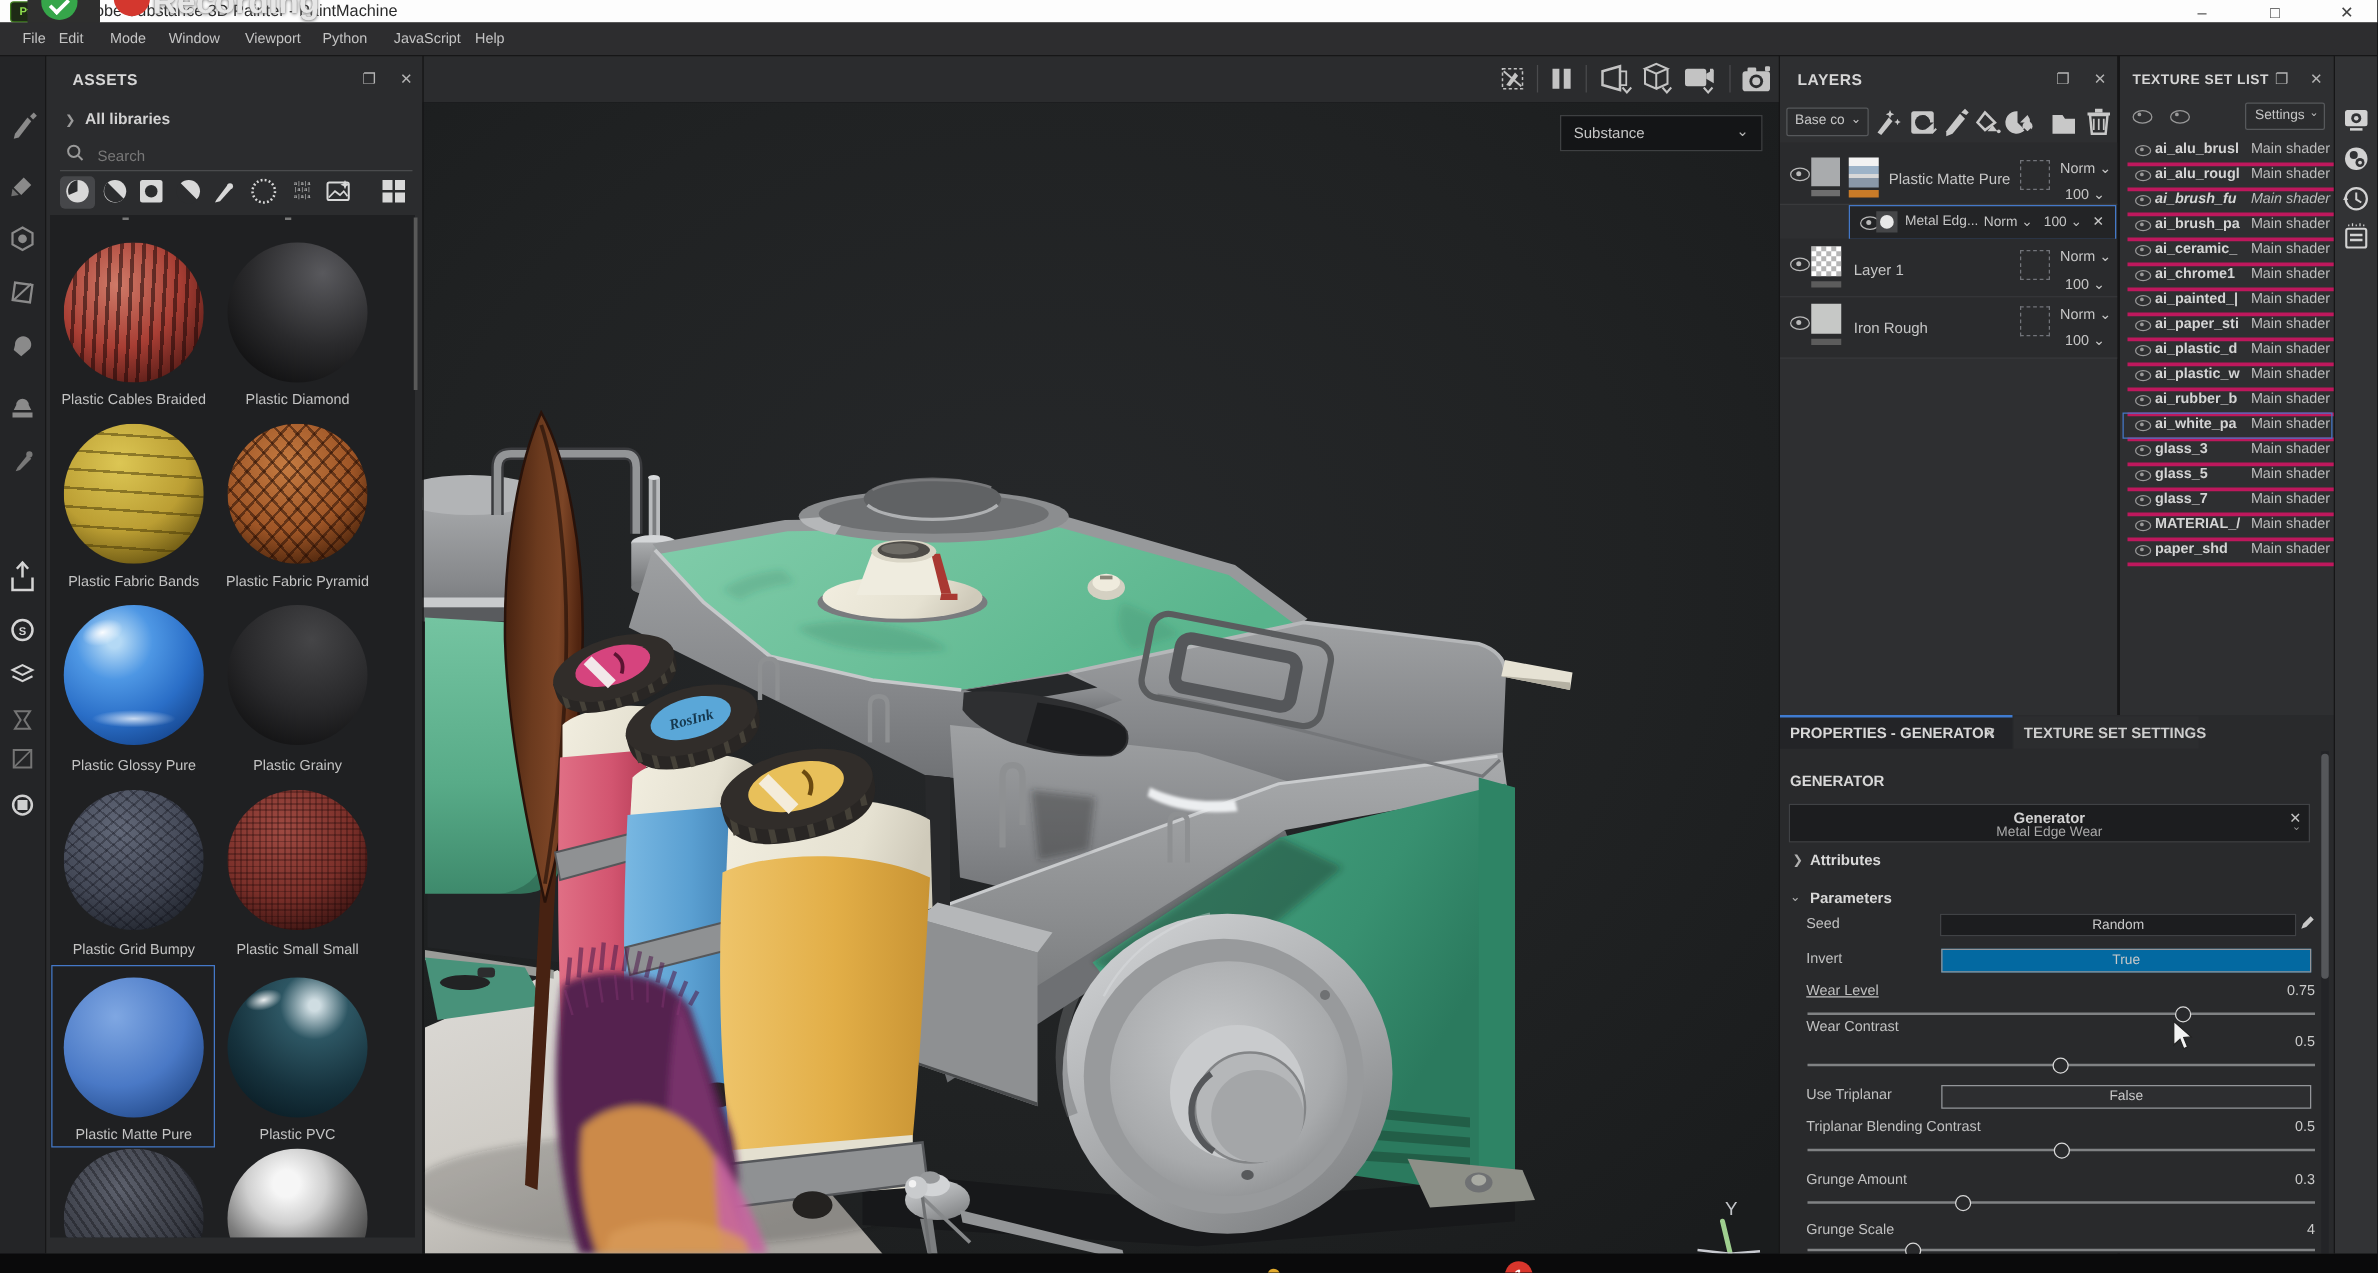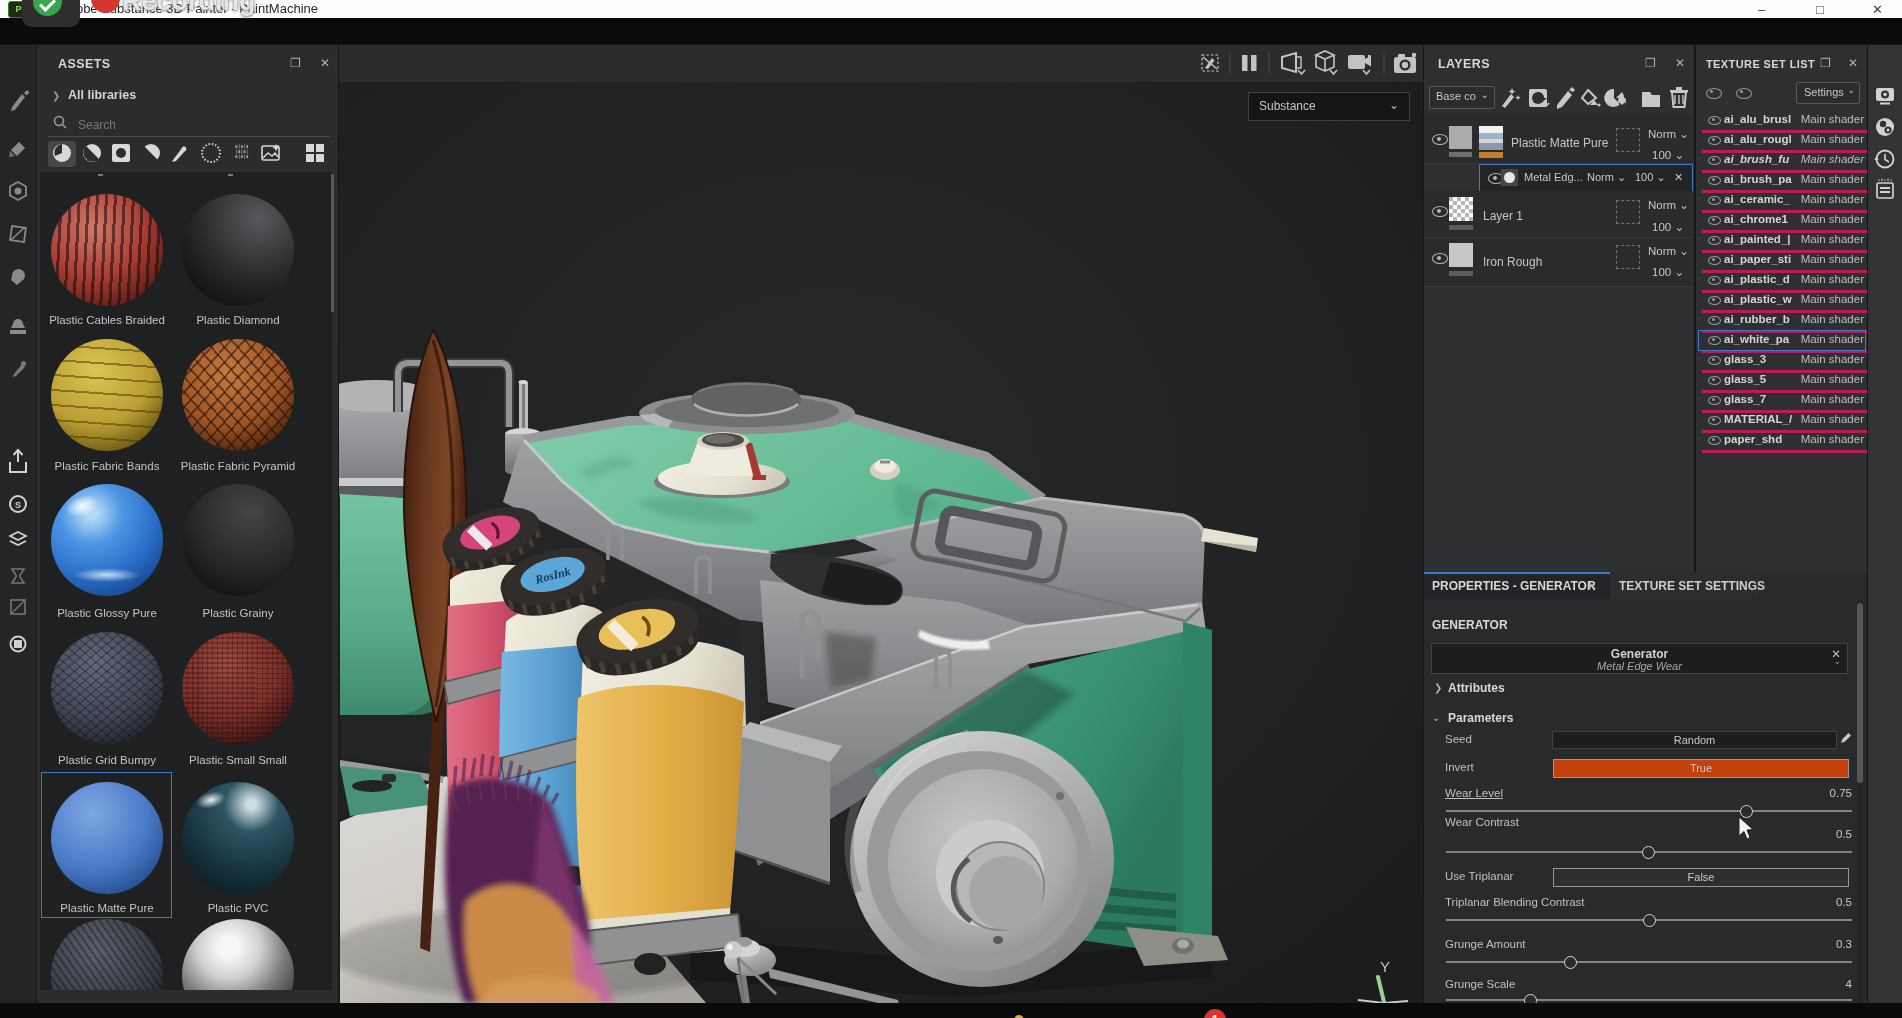--- a/index.html
+++ b/index.html
@@ -71,20 +71,30 @@
   <div id="titletext" class="abs">Adobe Substance 3D Painter - PaintMachine</div>
   <div class="winbtn abs" style="left:1758px;">–</div>
   <div class="winbtn abs" style="left:1816px;">□</div>
   <div class="winbtn abs" style="left:1872px;">✕</div>
   <div id="tooltipblob" class="abs"></div>
   <div id="greenck" class="abs"></div>
   <div id="reddot" class="abs"></div>
   <div id="rectext" class="abs">Recording</div>
 </div>
 
+<div id="menubar" class="abs">
+  <span style="left:18px;">File</span>
+      <span style="left:47px;">Edit</span>
+  <span style="left:88px;">Mode</span>
+      <span style="left:135px;">Window</span>
+  <span style="left:196px;">Viewport</span>
+      <span style="left:258px;">Python</span>
+  <span style="left:315px;">JavaScript</span>
+      <span style="left:380px;">Help</span>
+</div>
 
 <div id="ltools" class="abs">
   <svg style="position:absolute;left:0;top:0;" width="36" height="640" viewBox="0 0 36 640">
     <g fill="#8a8a8a">
       <path d="M12 63 L22 50 l3 3 L15 66 l-4 1 Z"></path>
           <path d="M24 49 l3 -3 2.5 2.5 -3 3 Z"></path>
       <path d="M11 106 l8 -8 6 6 -8 8 Z"></path>
           <path d="M10 107 l5 5 -6 1 Z" fill="#6f6f6f"></path>
       <path d="M18 138 l8 4.5 v9 l-8 4.5 -8 -4.5 v-9 Z" fill="none" stroke="#8a8a8a" stroke-width="1.8"></path>
           <circle cx="18" cy="147" r="3.5"></circle>
@@ -699,37 +709,37 @@
 
 <div id="props" class="abs">
   <div style="position:absolute;left:0;top:0;width:186px;height:27px;background:#232427;border-top:2.5px solid #3f7bd0;box-sizing:border-box;"></div>
   <div style="position:absolute;left:187px;top:1px;width:148px;height:26px;background:#2c2d2f;"></div>
   <div class="ptab" style="left:8px;top:7px;">PROPERTIES - GENERATOR</div>
   <div style="position:absolute;left:163px;top:7px;color:#b9b9b9;font-size:12px;">✕</div>
   <div class="ptab" style="left:195px;top:7px;color:#cdcdcd;">TEXTURE SET SETTINGS</div>
   <div class="ptab" style="left:8px;top:46px;font-size:12px;">GENERATOR</div>
   <div class="pbox" style="left:7px;top:71px;width:415px;height:29px;">
     <div style="position:absolute;left:0;top:3px;width:100%;font-weight:bold;font-size:12px;color:#d2d2d2;">Generator</div>
-    <div style="position:absolute;left:0;top:16px;width:100%;font-size:11px;color:#a9a9a9;font-style:italic;">Metal Edge Wear</div>
+    <div style="position:absolute;left:0;top:16px;width:100%;font-size:11px;color:#a9a9a9;">Metal Edge Wear</div>
     <div style="position:absolute;right:6px;top:3px;color:#c3c3c3;">✕</div>
     <div style="position:absolute;right:6px;top:12px;color:#9a9a9a;font-size:9px;">⌄</div>
   </div>
   <div style="position:absolute;left:10px;top:110px;color:#b0b0b0;font-size:10px;">❯</div>
   <div class="ptab" style="left:24px;top:109px;font-size:12px;">Attributes</div>
   <div style="position:absolute;left:8px;top:140px;color:#b0b0b0;font-size:10px;">⌄</div>
   <div class="ptab" style="left:24px;top:139px;font-size:12px;">Parameters</div>
 
   <div class="plabel" style="top:161px;">Seed</div>
   <div class="pbox" style="left:128px;top:159px;width:283px;height:16px;line-height:16px;font-size:11px;">Random</div>
   <svg style="position:absolute;left:415px;top:159px;" width="14" height="14">
         <path d="M2 12 l1.5 -4 6 -6 2.5 2.5 -6 6 Z" fill="#c9c9c9"></path>
       </svg>
 
   <div class="plabel" style="top:189px;">Invert</div>
-  <div class="pbox" style="left:129px;top:187px;width:294px;height:17px;line-height:17px;font-size:11px;background:#c2410c;border-color:#94969a;">True</div>
+  <div class="pbox" style="left:129px;top:187px;width:294px;height:17px;line-height:17px;font-size:11px;background:#0369a1;border-color:#94969a;">True</div>
 
   <div class="plabel" style="top:215px;text-decoration:underline;">Wear Level</div>
       <div class="pval" style="top:215px;">0.75</div>
   <div class="slider" style="left:22px;top:238px;width:406px;"></div>
   <div class="knob" style="left:316px;top:233px;"></div>
 
   <div class="plabel" style="top:244px;">Wear Contrast</div>
       <div class="pval" style="top:256px;">0.5</div>
   <div class="slider" style="left:22px;top:279px;width:406px;"></div>
   <div class="knob" style="left:218px;top:274px;"></div>

